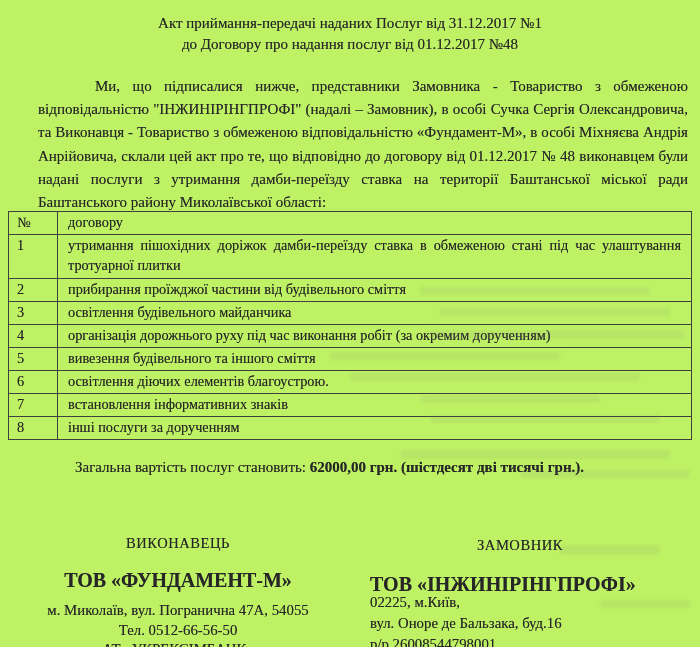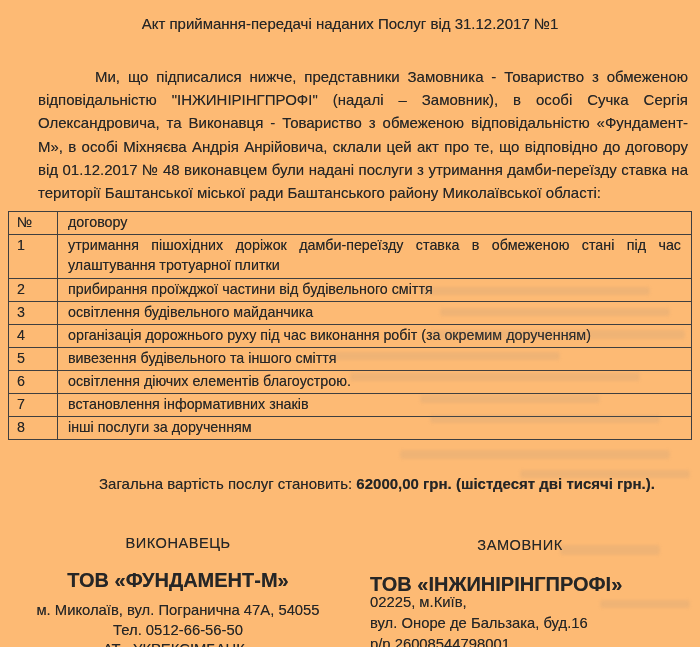--- a/index.html
+++ b/index.html
@@ -1,52 +1,53 @@
 <!DOCTYPE html>
 <html><head>
 <meta charset="utf-8">
 <style>
   html,body{margin:0;padding:0;background:#fff;}
   .page{
     position:relative;width:700px;height:647px;overflow:hidden;
-    background:#fdba74;color:#262626;
-    font-family:Liberation Sans, sans-serif;
+    background:#bef264;color:#262626;
+    font-family:Liberation Serif, serif;
     text-shadow:0 0 .4px rgba(45,45,45,.55);
   }
   .title{position:absolute;top:13px;left:0;right:0;text-align:center;
     font-size:15px;line-height:21px;}
-  .intro{position:absolute;top:65px;left:38px;width:650px;
+  .intro{position:absolute;top:75px;left:38px;width:650px;
     font-size:15px;line-height:23.2px;text-align:justify;text-indent:57px;}
   table.services{position:absolute;top:211px;left:8px;width:684px;
     border-collapse:collapse;font-size:14.3px;}
   table.services th,table.services td{
     border:1px solid #3f3f3f;padding:1px 10px 2px 10px;vertical-align:top;
     font-weight:normal;text-align:left;line-height:19px;}
   table.services th.num,table.services td.num{width:36px;padding-left:8px;padding-right:4px;}
   table.services td.service{text-align:justify;}
   table.services tr.tall td{height:40px;line-height:19.5px;}
-  .summary{position:absolute;top:472px;left:75px;font-size:15px;line-height:23.5px;margin-left:24px;}
+  .summary{position:absolute;top:456px;left:75px;font-size:15px;line-height:23.5px;}
   .summary b{font-weight:bold;}
   .sig{position:absolute;font-size:14.6px;}
   .sig-left{left:8px;width:340px;text-align:center;}
   .sig-right{left:370px;width:320px;text-align:left;}
   .role{position:absolute;left:0;right:0;letter-spacing:.5px;}
   .company{position:absolute;left:0;right:0;font-weight:bold;font-size:20px;}
   .addr-line{position:absolute;left:0;right:0;font-size:14.8px;}
   .sig-right .role{text-align:center;width:220px;right:auto;}
   .artifact{position:absolute;background:rgba(125,125,125,.11);
     filter:blur(1.5px);border-radius:3px;pointer-events:none;}
 </style>
 </head>
 <body>
 
 <div class="page">
 
   <div class="title">
     <div>Акт приймання-передачі наданих Послуг від 31.12.2017 №1</div>
+    <div>до Договору про надання послуг від 01.12.2017 №48</div>
   </div>
 
   <div class="intro">Ми, що підписалися нижче, представники Замовника - Товариство з обмеженою відповідальністю "ІНЖИНІРІНГПРОФІ" (надалі – Замовник), в особі Сучка Сергія Олександровича, та Виконавця - Товариство з обмеженою відповідальністю «Фундамент-М», в особі Міхняєва Андрія Анрійовича, склали цей акт про те, що відповідно до договору від 01.12.2017  № 48 виконавцем були надані послуги з утримання дамби-переїзду ставка на території Баштанської міської ради Баштанського району Миколаївської області:</div>
 
   <table class="services">
     <tbody>
         <tr>
       <th class="num">№</th>
       <th>договору</th>
     </tr>

